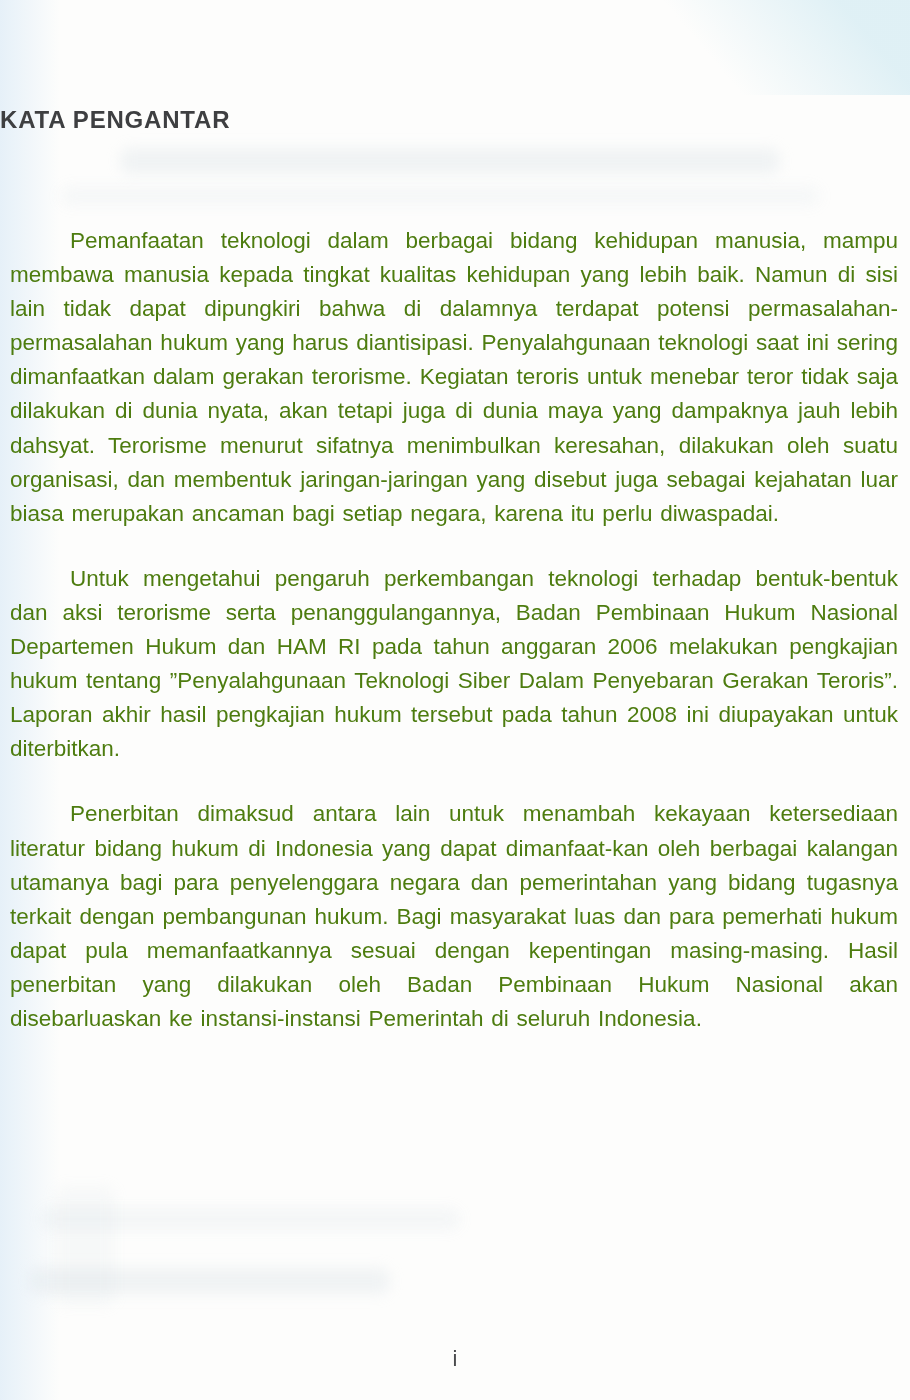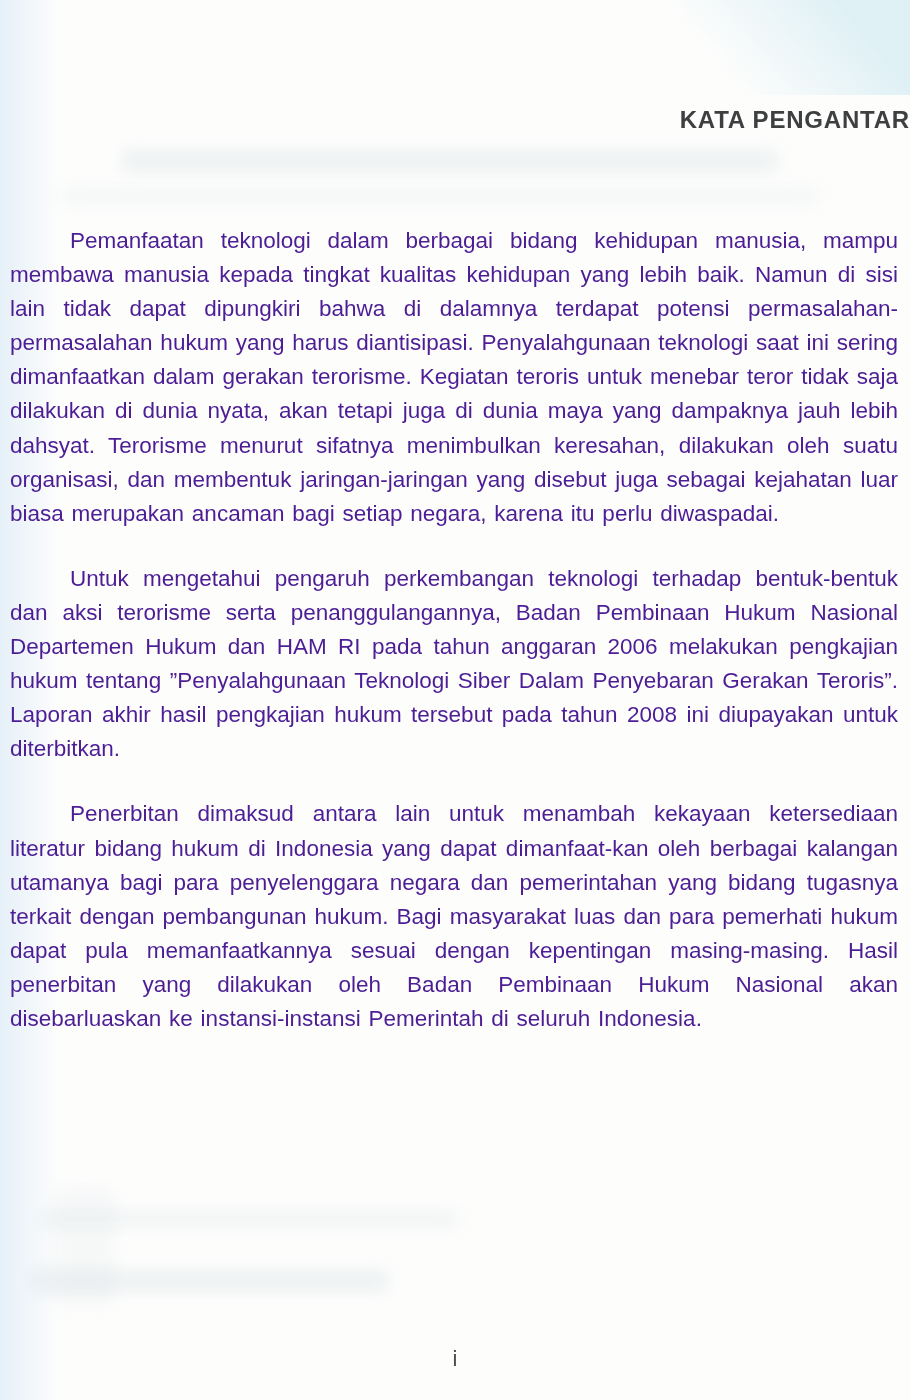--- a/index.html
+++ b/index.html
@@ -39,31 +39,31 @@
   .smudge-1 { left: 120px; top: 148px; width: 660px; height: 26px; }
   .smudge-2 { left: 60px;  top: 186px; width: 760px; height: 20px; opacity: .6; }
   .smudge-3 { left: 40px;  top: 1208px; width: 420px; height: 22px; opacity: .7; }
   .smudge-4 { left: 30px;  top: 1268px; width: 360px; height: 26px; }
   .smudge-5 { left: 55px;  top: 1186px; width: 60px; height: 120px; opacity: .5; }
 
   .page-title {
     position: absolute;
     left: 0; top: 106px;
     width: 910px;
-    text-align: right;
+    text-align: left;
     font-size: 24px;
     font-weight: bold;
     letter-spacing: 0.8px;
     color: #3e3f41;
   }
   .text-block {
     position: absolute;
     left: 10px; top: 224px;
     width: 888px;
-    color: #4c1d95;
+    color: #4d7c0f;
     font-size: 22.5px;
     line-height: 34.1px;
     text-align: justify;
   }
   .text-block p {
     margin: 0 0 31px 0;
     text-indent: 60px;
     word-spacing: 1.5px;
   }
   .page-number {

